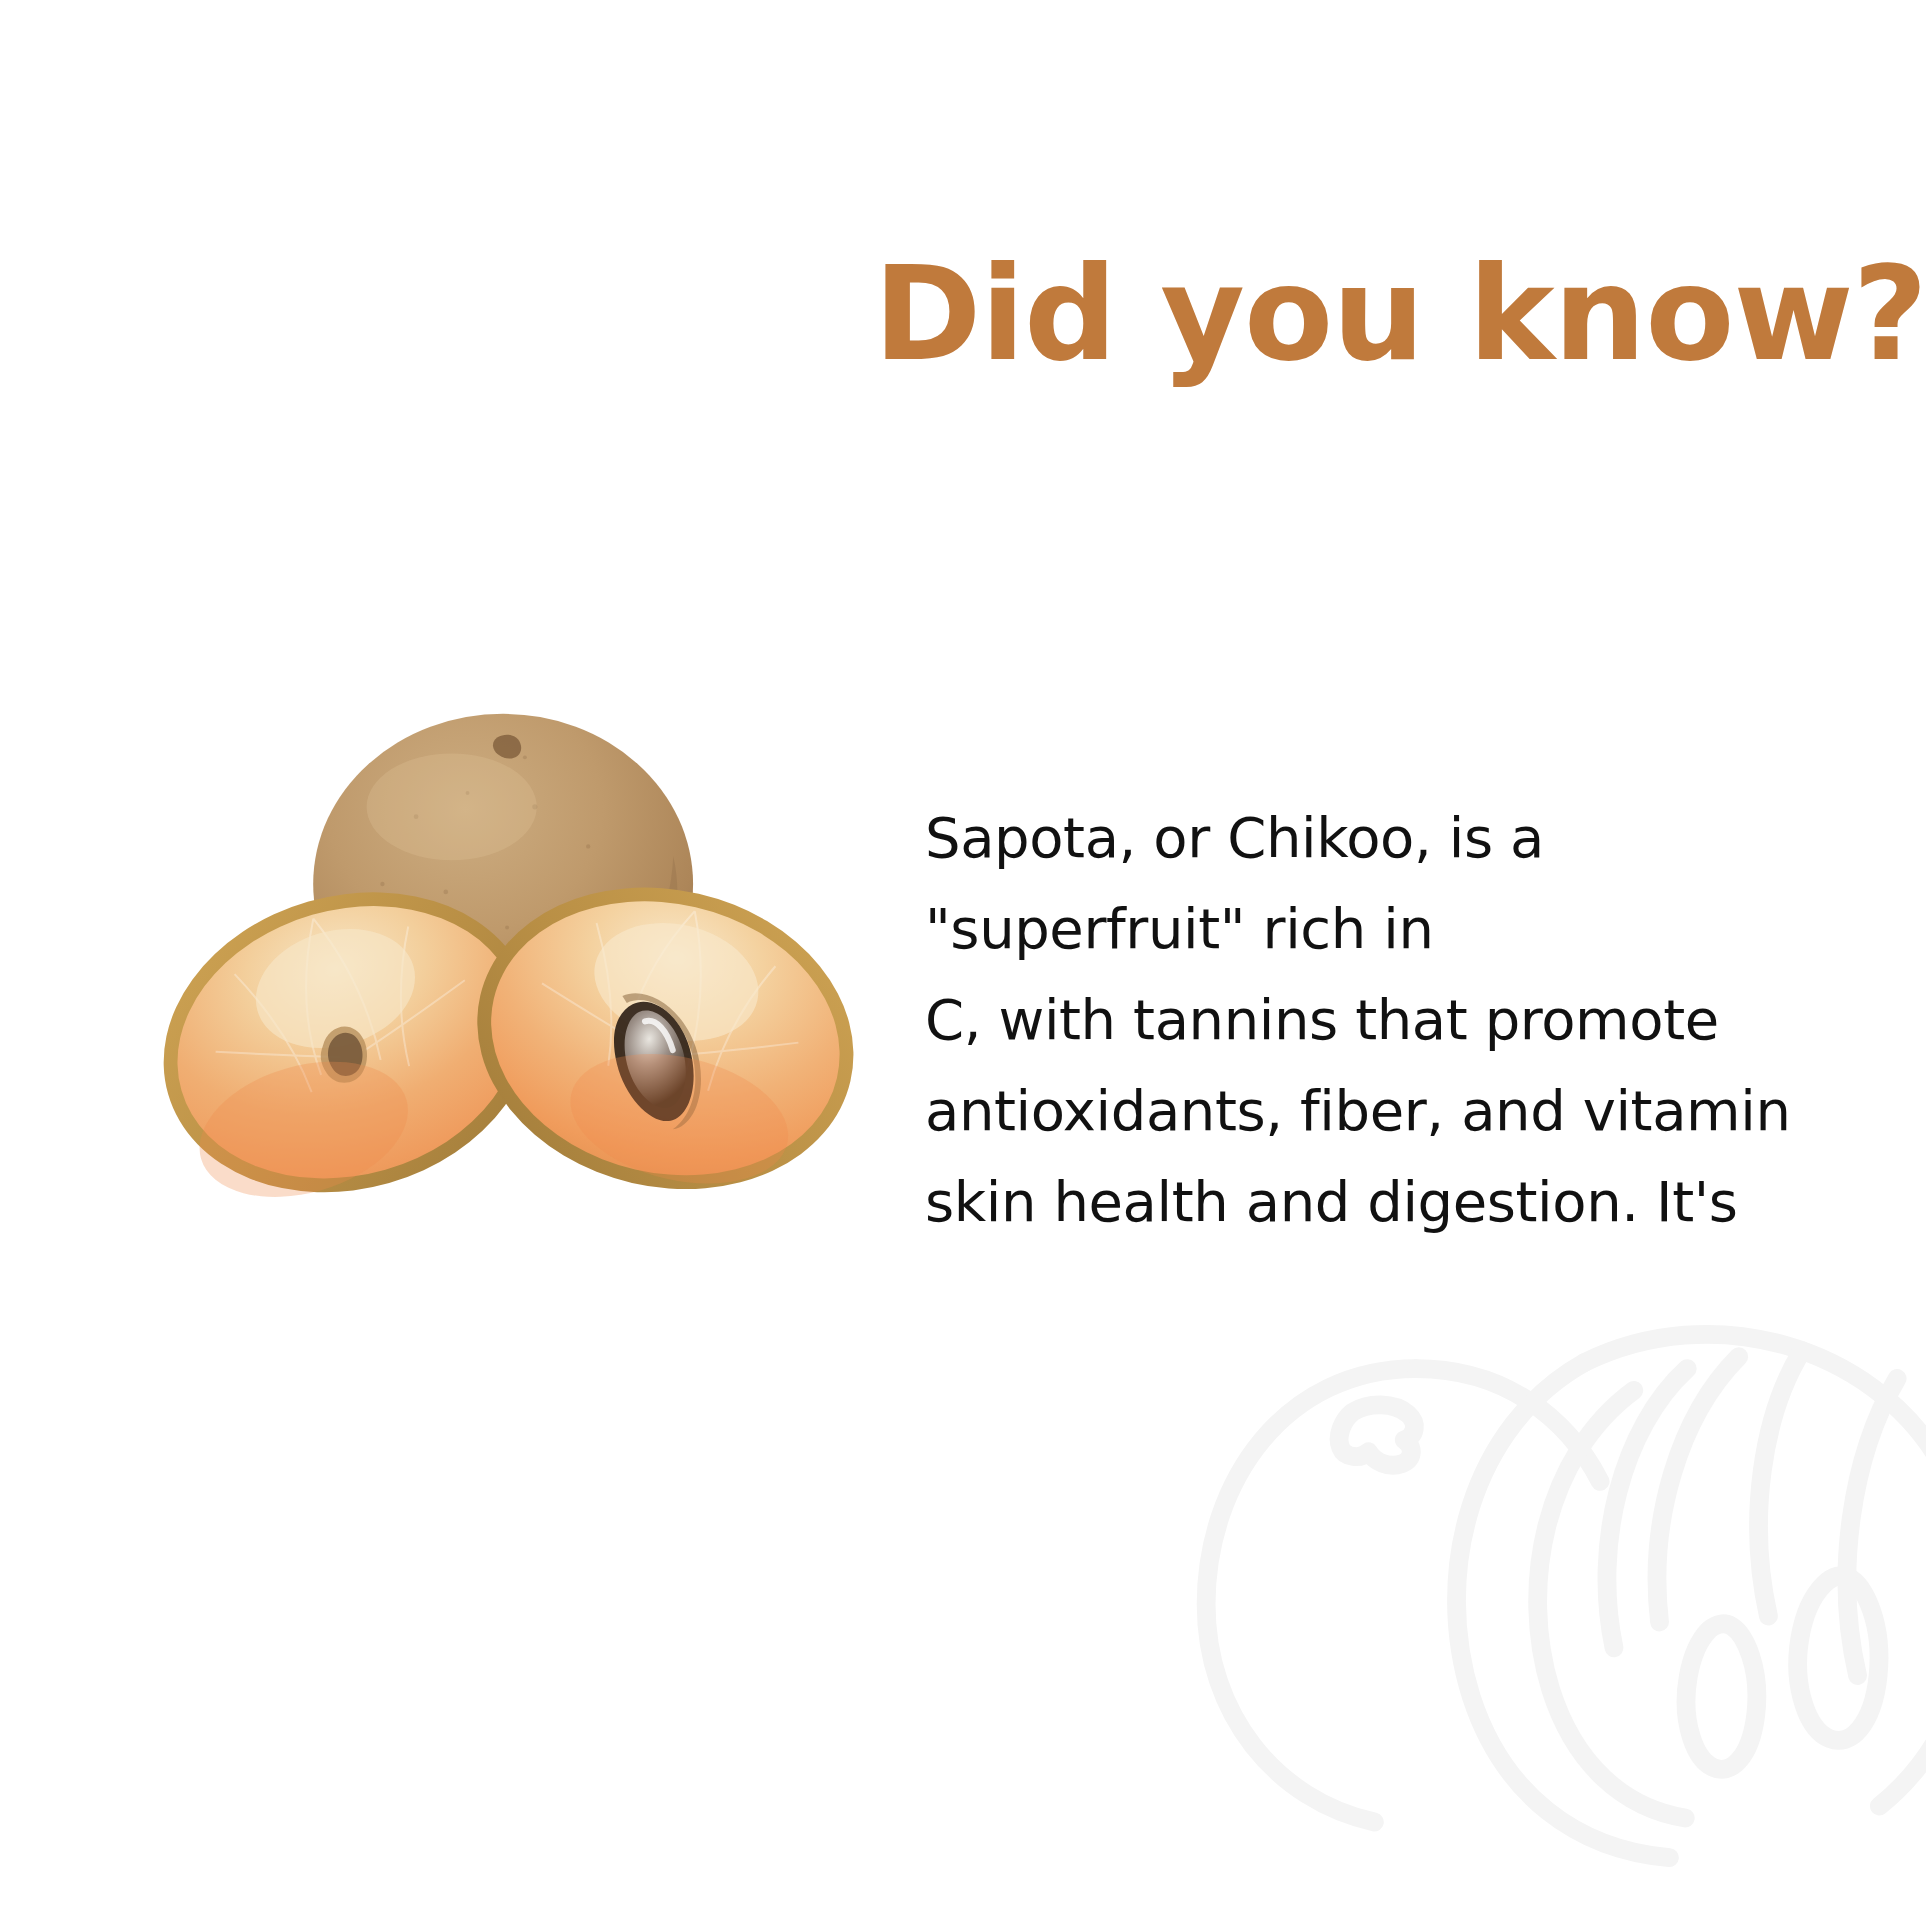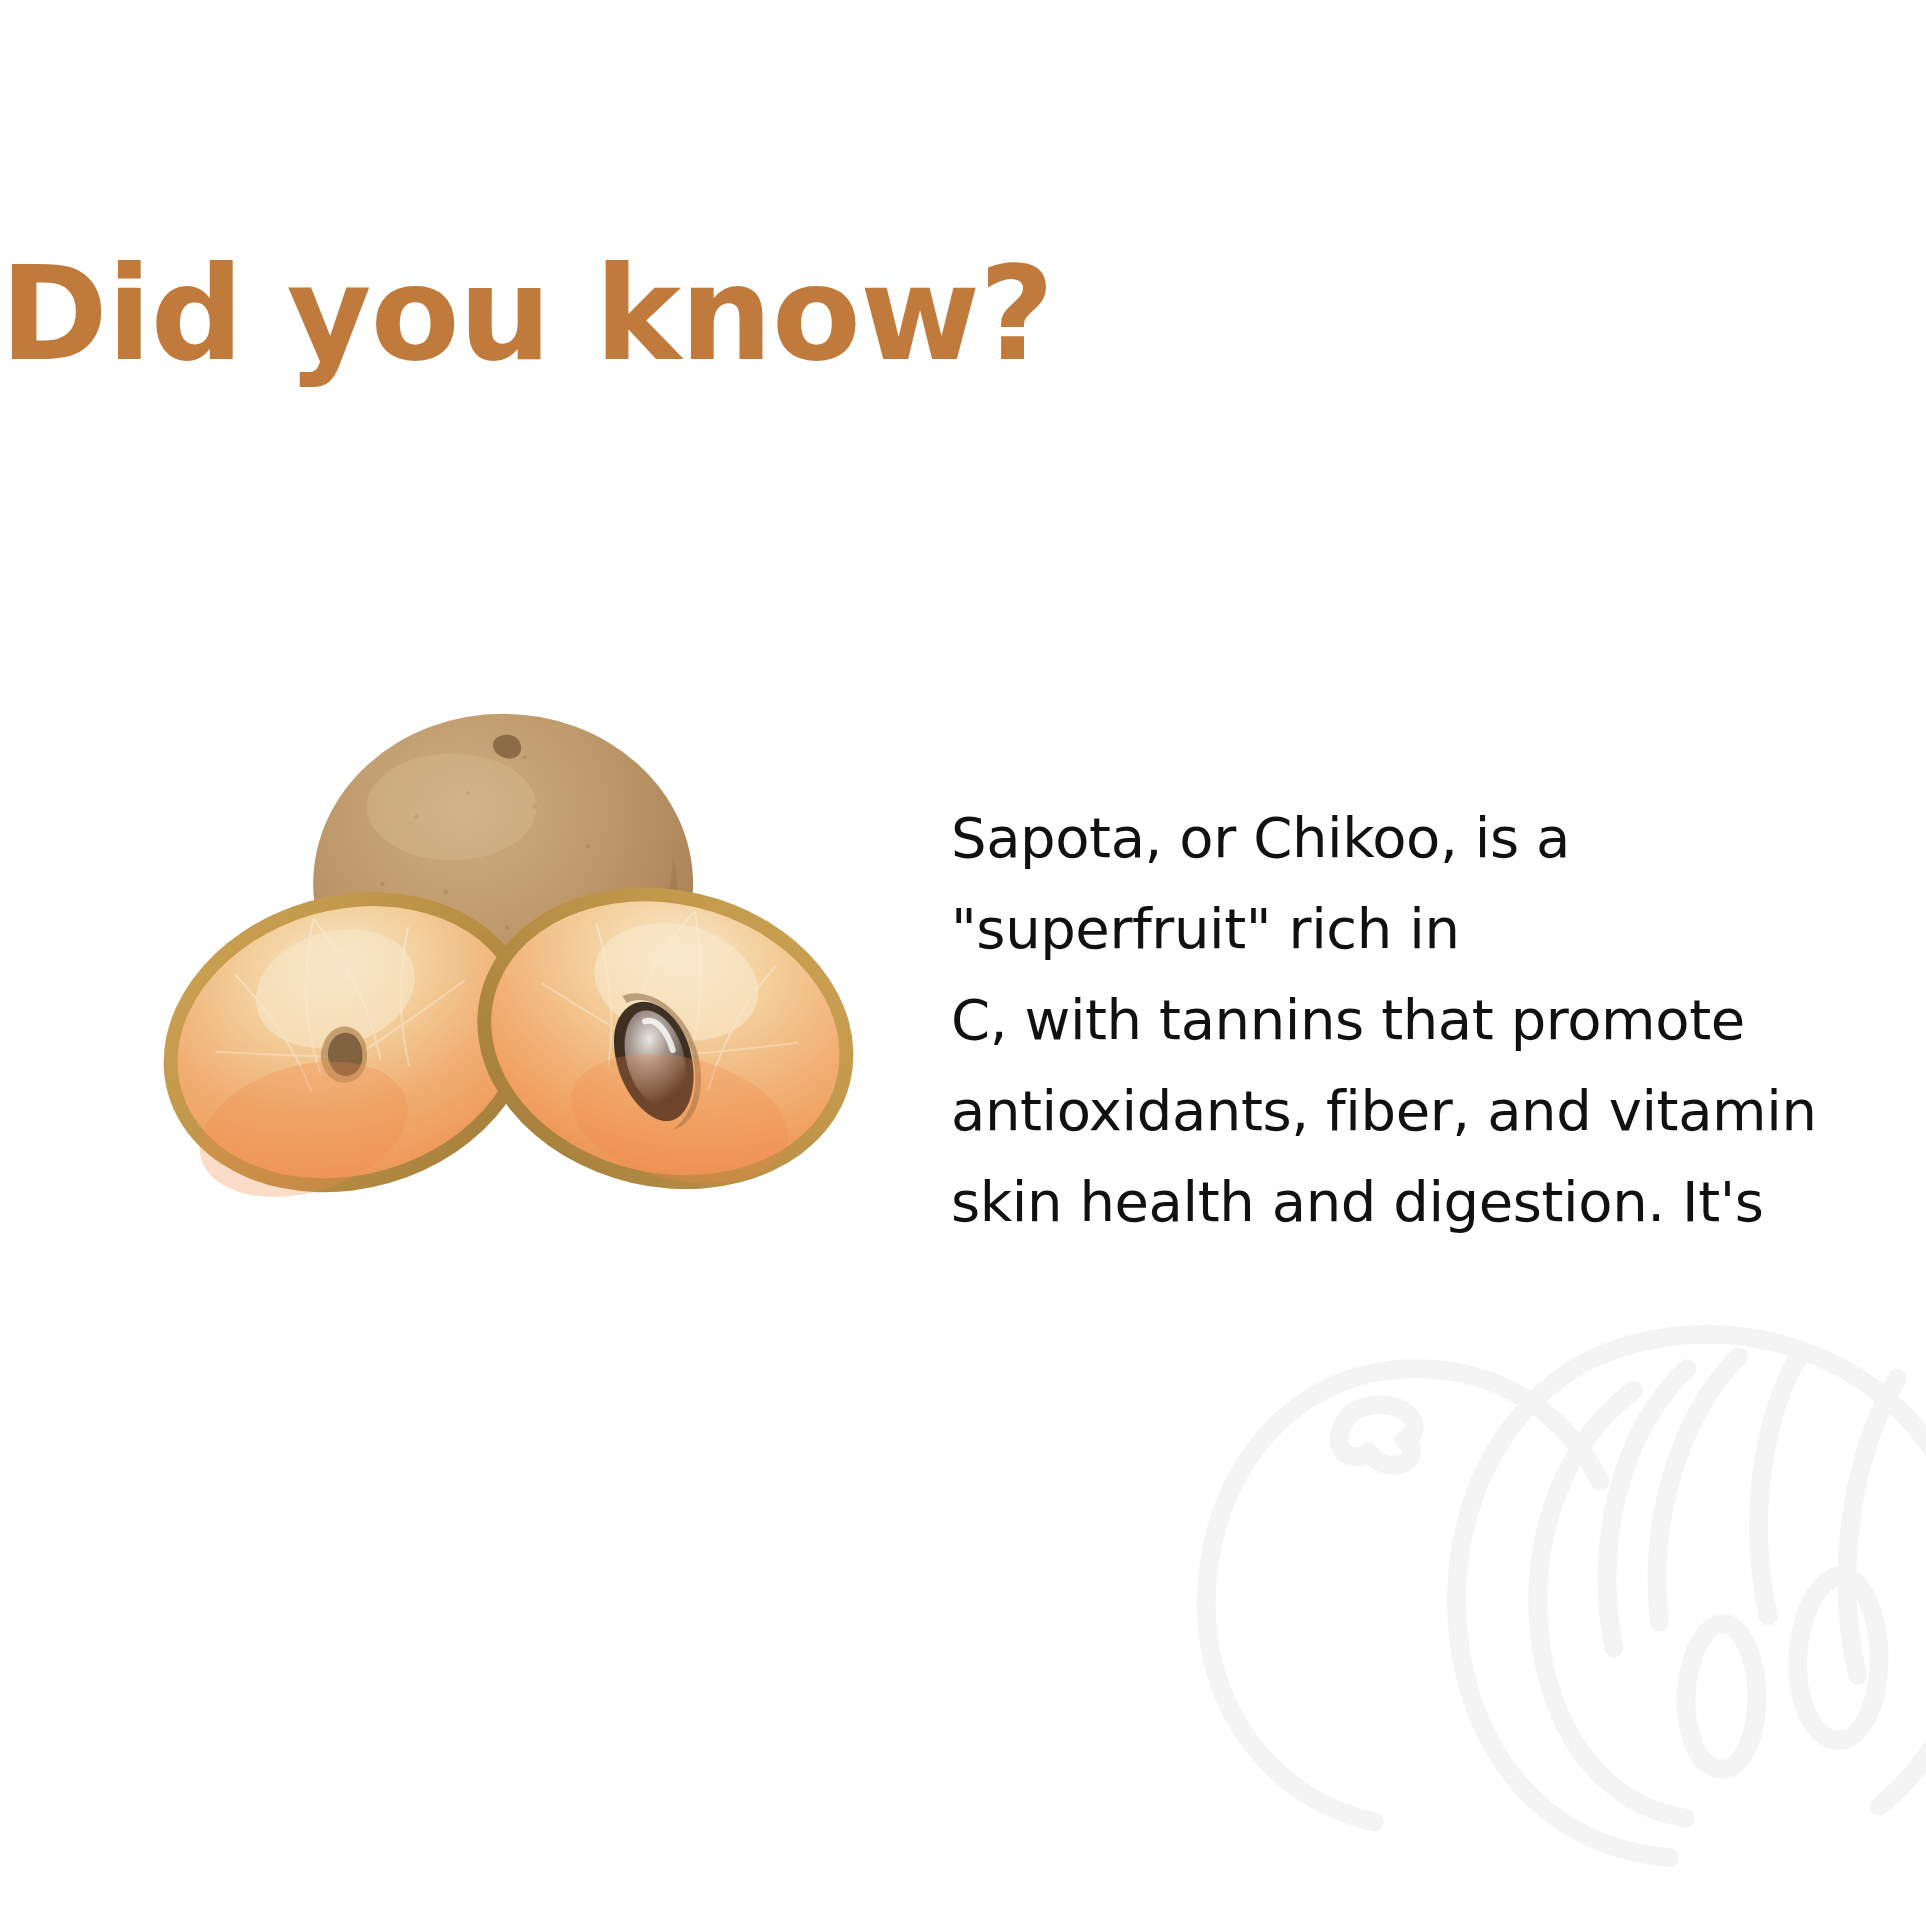--- a/index.html
+++ b/index.html
@@ -31,21 +31,21 @@
     pointer-events: none;
   }
   #watermark svg { display: block; width: 100%; height: 100%; }
 
   
   #title {
     position: absolute;
     left: 0;
     top: 249px;
     width: 1927px;
-    text-align: left;
+    text-align: right;
     font-family: "DejaVu Sans", "Liberation Sans", sans-serif;
     font-weight: bold;
     font-size: 130px;
     letter-spacing: -1px;
     line-height: 1.0;
     color: #c07a3c;
     white-space: nowrap;
   }
 
   
@@ -54,21 +54,21 @@
     left: 119px;
     top: 698px;
     width: 792px;
     height: 554px;
   }
   #fruit-photo svg { display: block; width: 100%; height: 100%; }
 
   
   #body-text {
     position: absolute;
-    left: 951px;
+    left: 925px;
     top: 792px;
     width: 832px;
     font-family: "DejaVu Sans", "Liberation Sans", sans-serif;
     font-size: 56px;
     line-height: 91px;
     color: #111111;
     letter-spacing: -0.4px;
   }
   #body-text .line {
     display: block;

